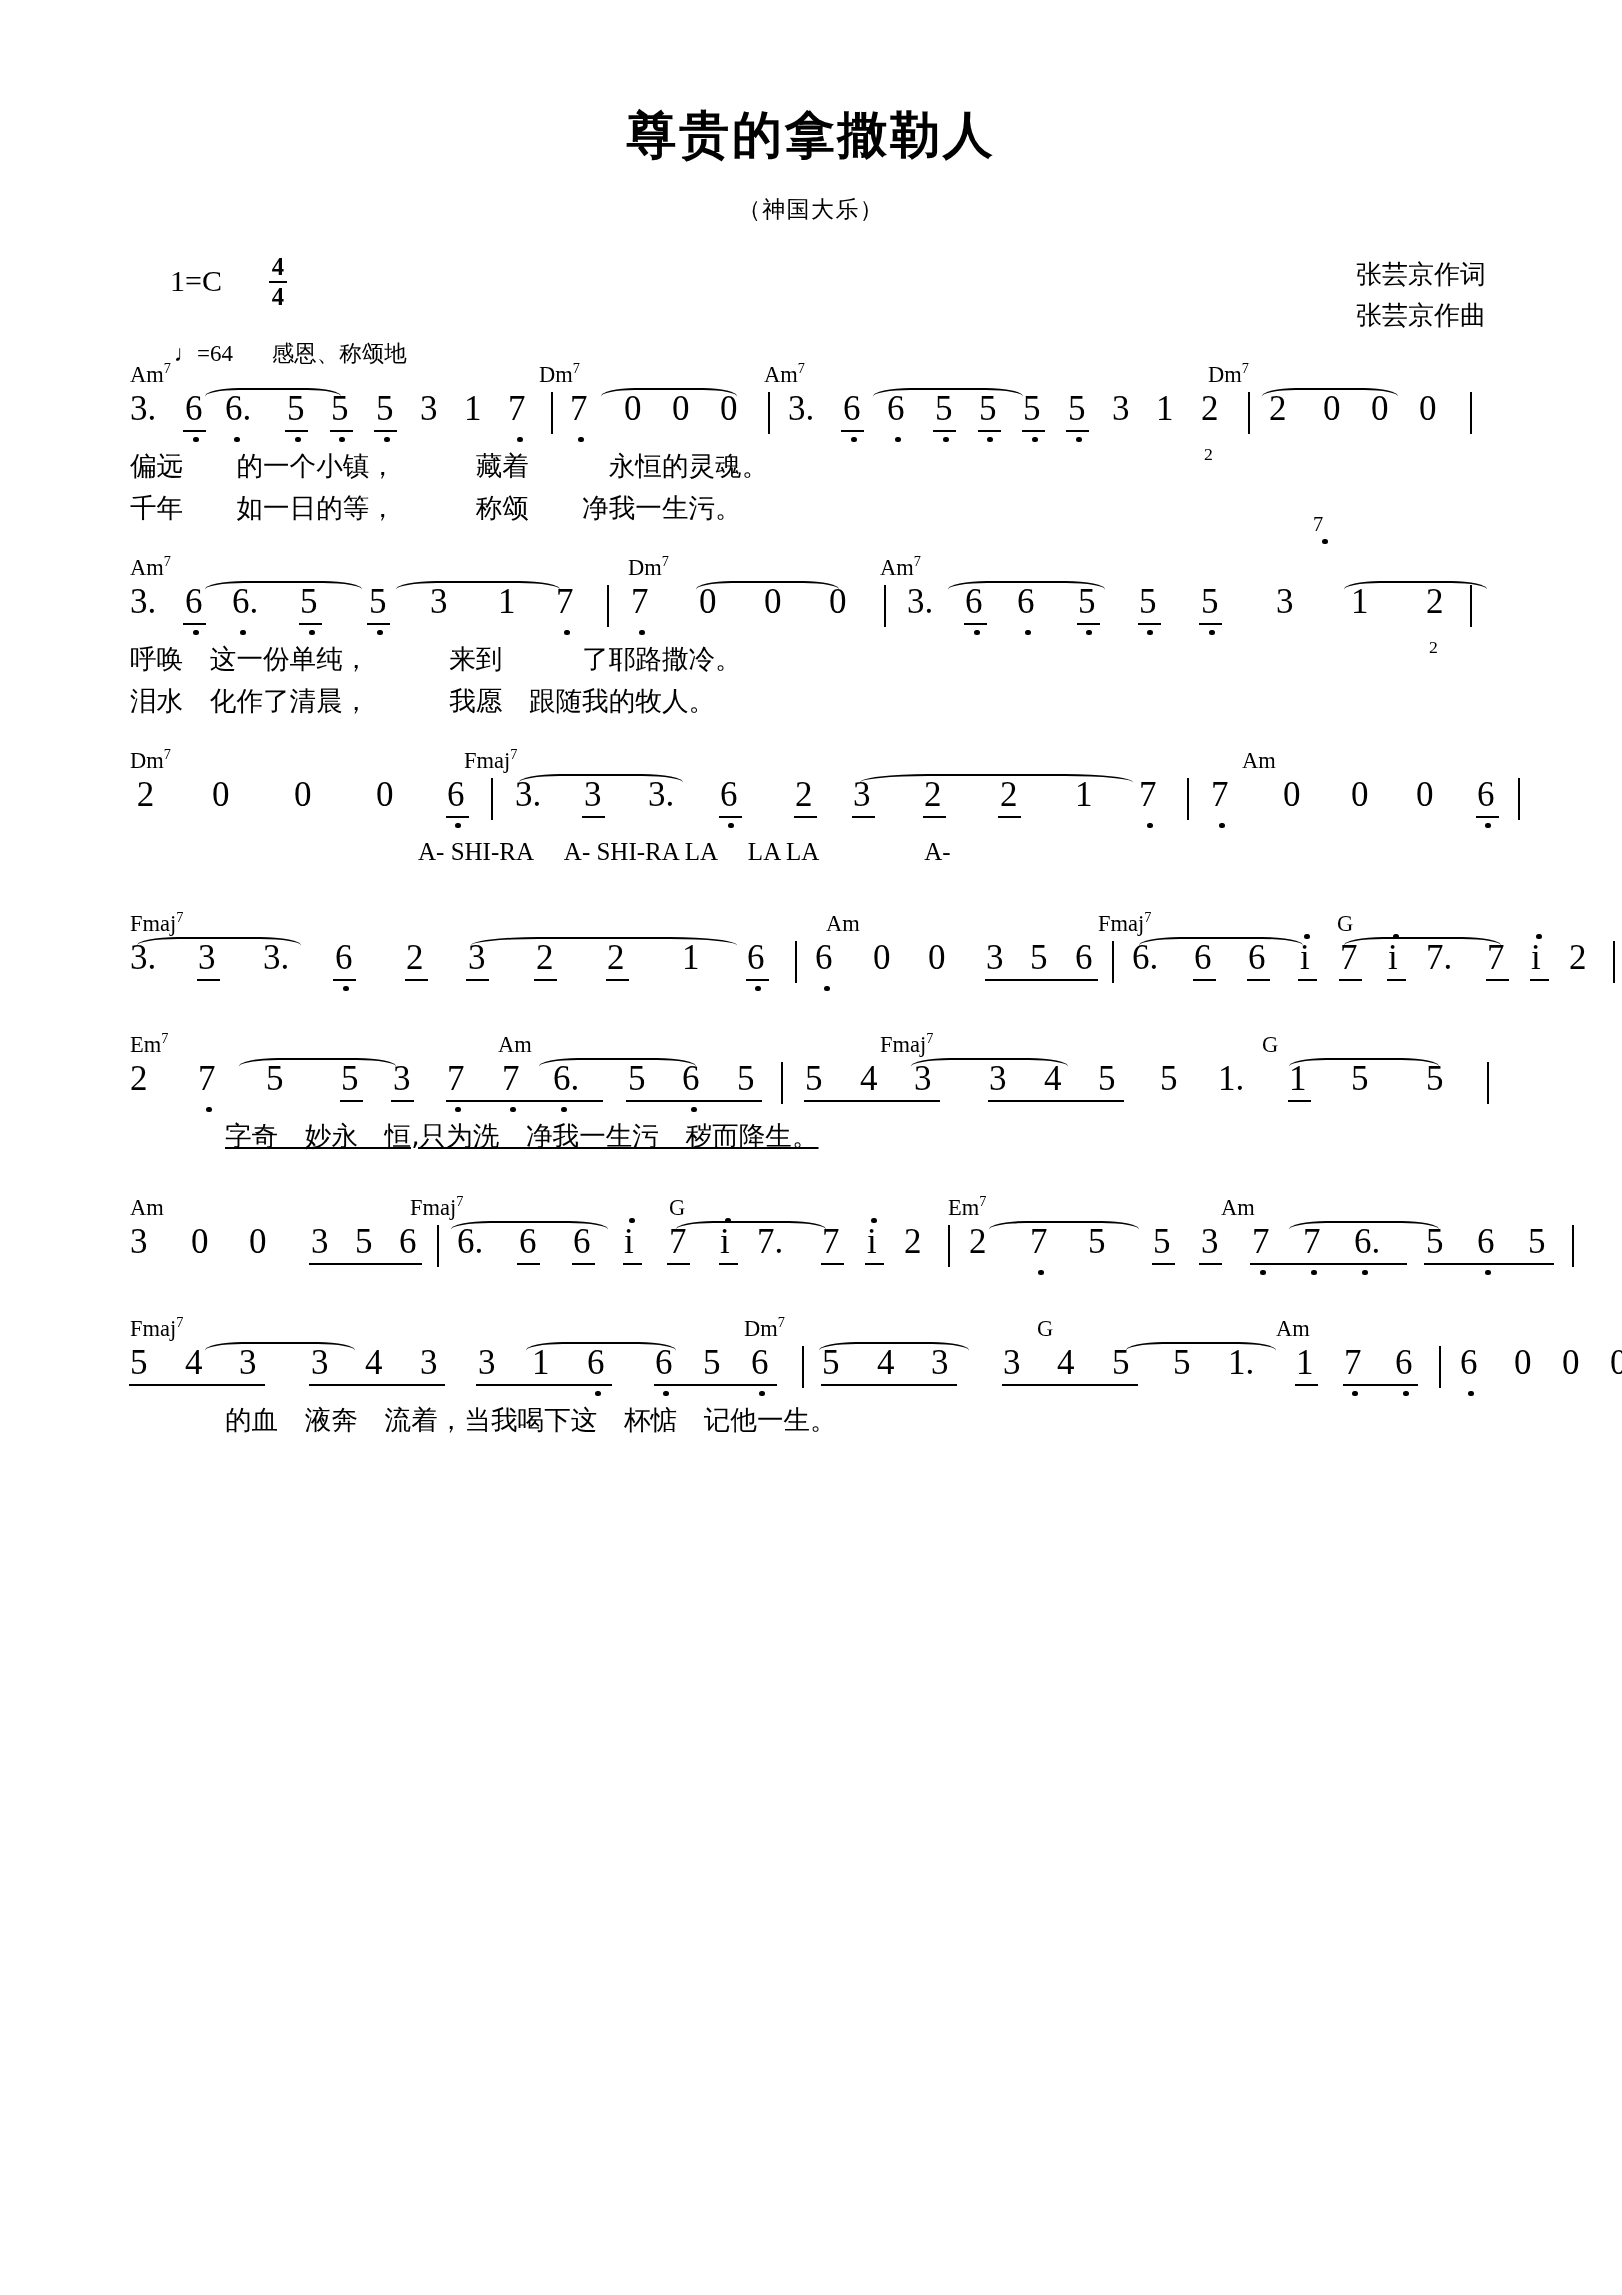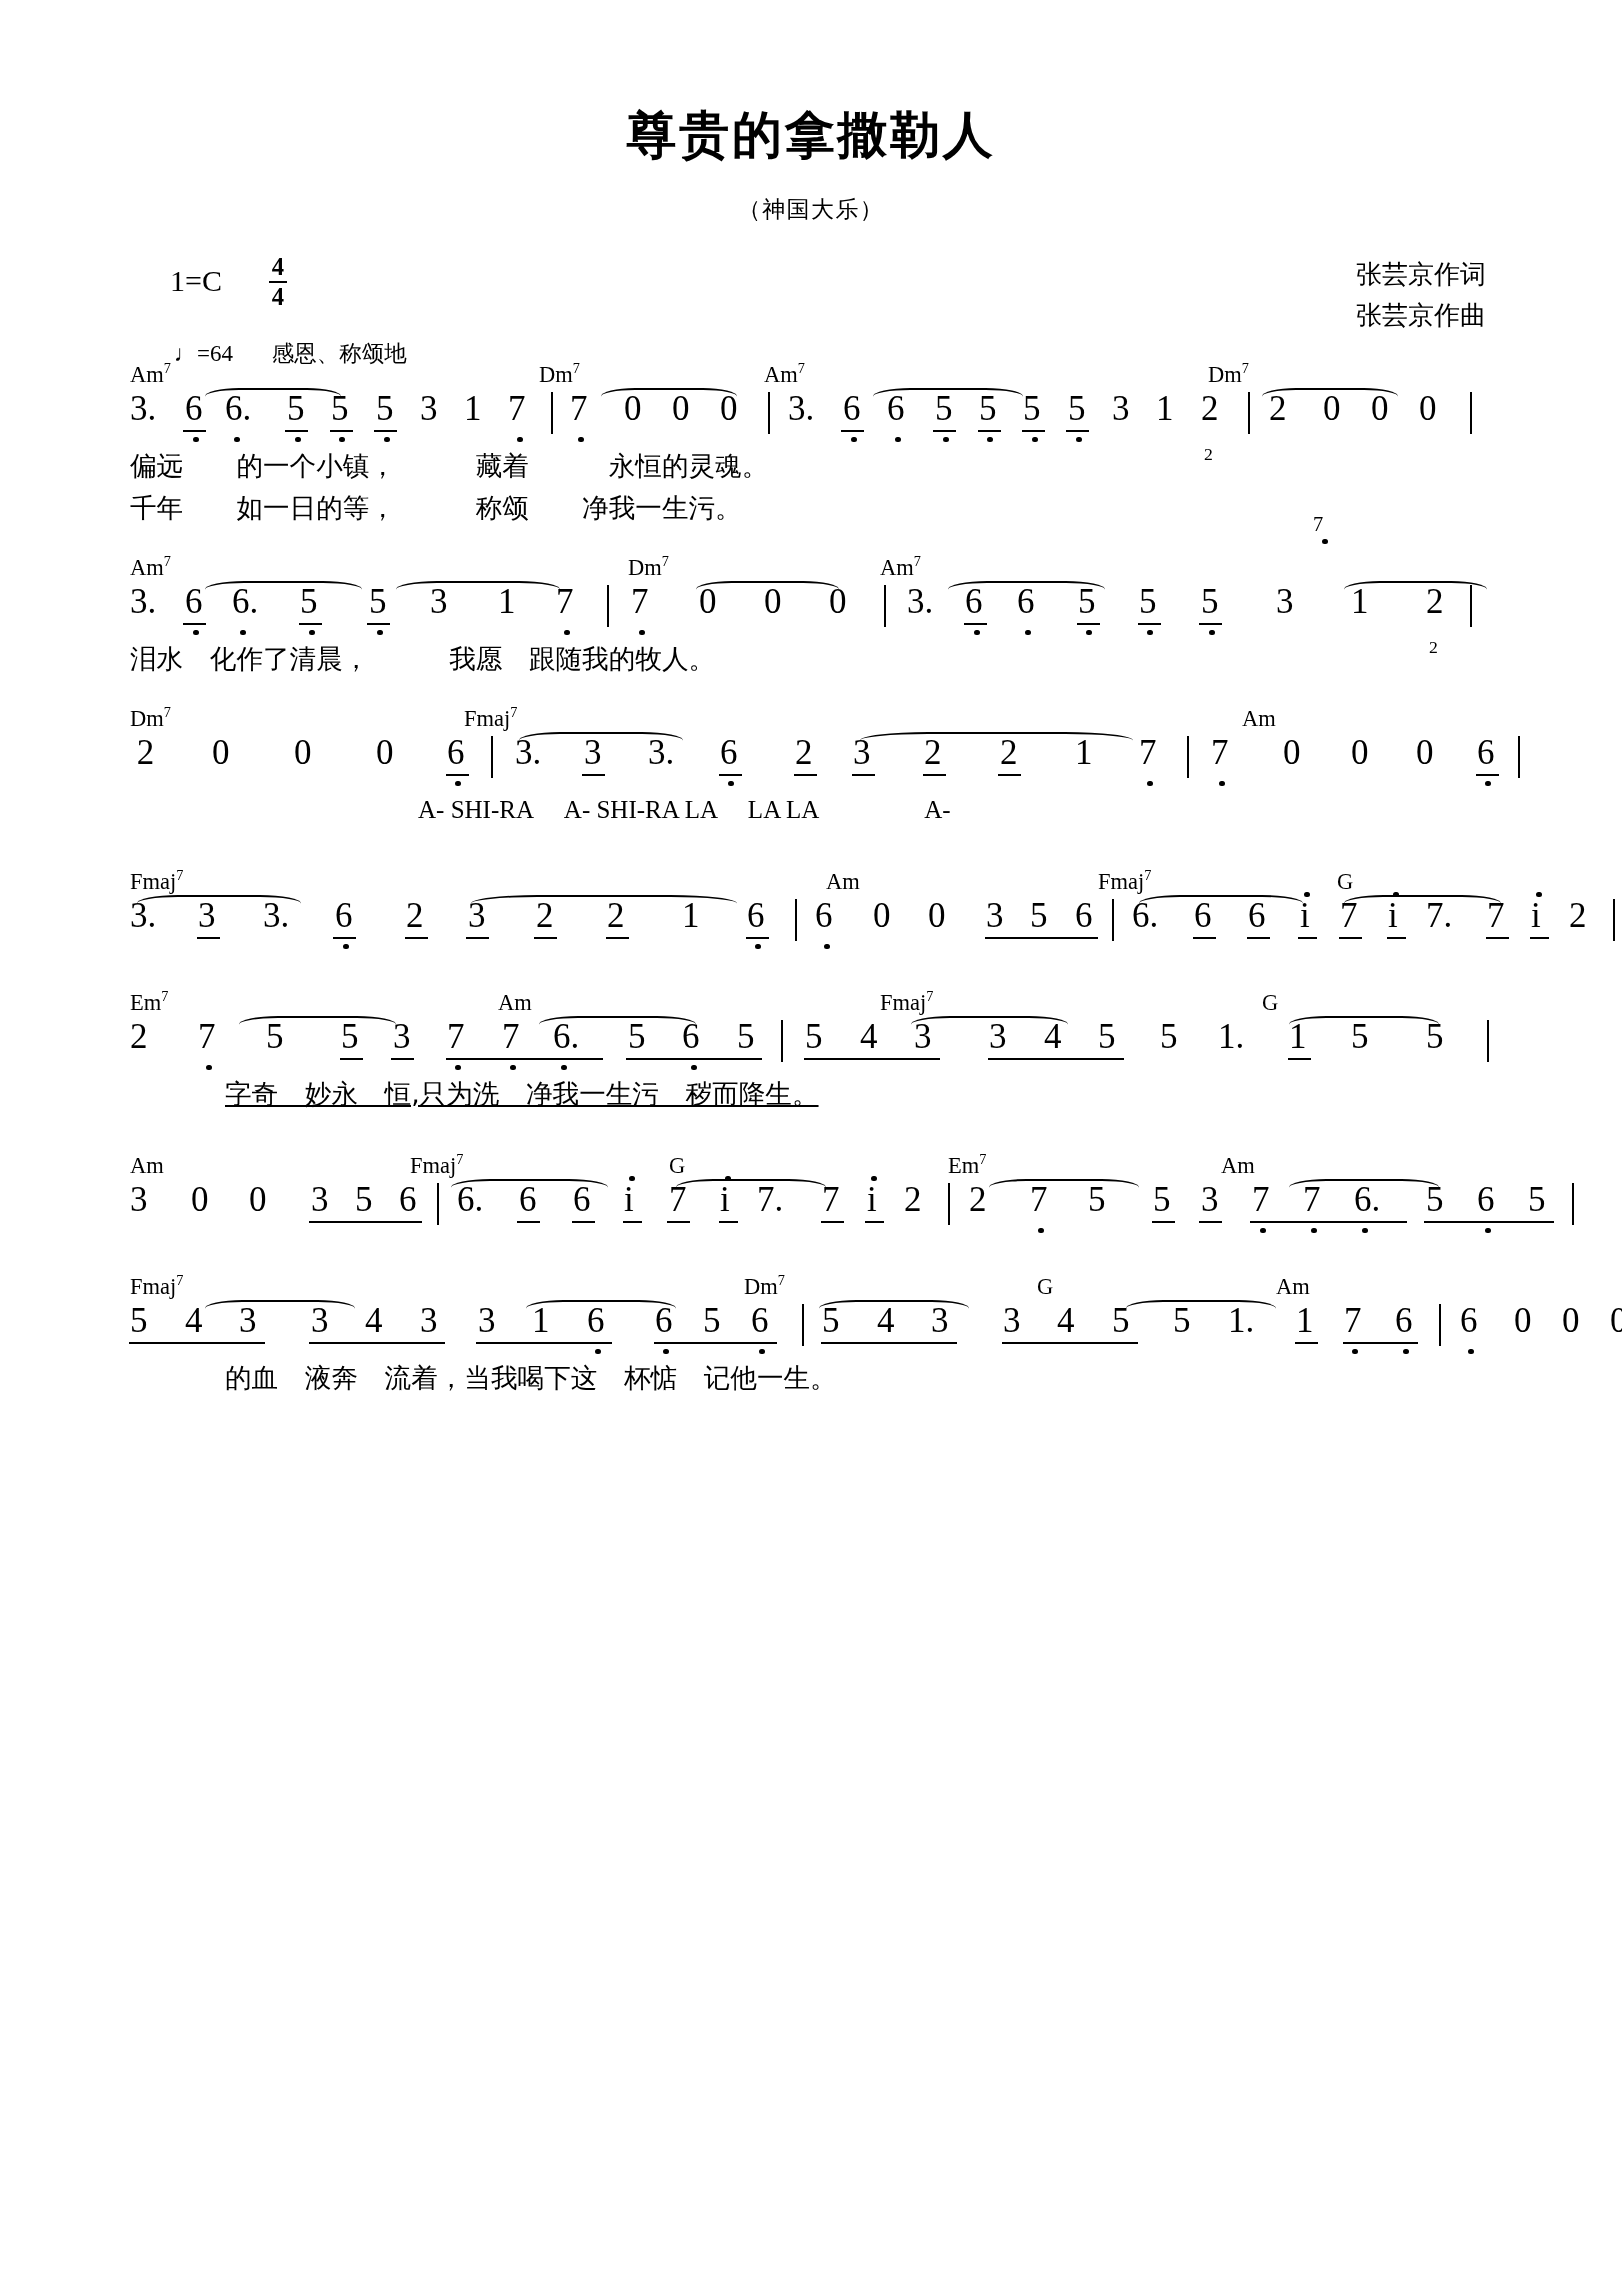--- a/index.html
+++ b/index.html
@@ -389,20 +389,23 @@
       <div class="lowdot" style="left:1079px; top:49px;"></div>
 
       <div class="note" style="left:1146px;">3</div>
       <div class="note" style="left:1221px;">1</div>
       <div class="note" style="left:1296px;">2</div>
       <div class="smallnum" style="left:1299px; top:56px;">2</div>
 
       <div class="barline" style="left:1340px;"></div>
     </div>
     <div class="lyricrow">
+      <div class="lyric" style="left:0px;">呼唤　这一份单纯，　　　来到　　　了耶路撒冷。</div>
+    </div>
+    <div class="lyricrow">
       <div class="lyric" style="left:0px;font-family:Liberation Serif, serif;">泪水　化作了清晨，　　　我愿　跟随我的牧人。</div>
     </div>
   </div>
 
   <div class="system" style="margin-top:19px;">
     <div class="chordline">
       <div class="chord" style="left:0px;">Dm<sup>7</sup></div>
       <div class="chord" style="left:334px;">Fmaj<sup>7</sup></div>
       <div class="chord" style="left:1112px;">Am</div>
     </div>

